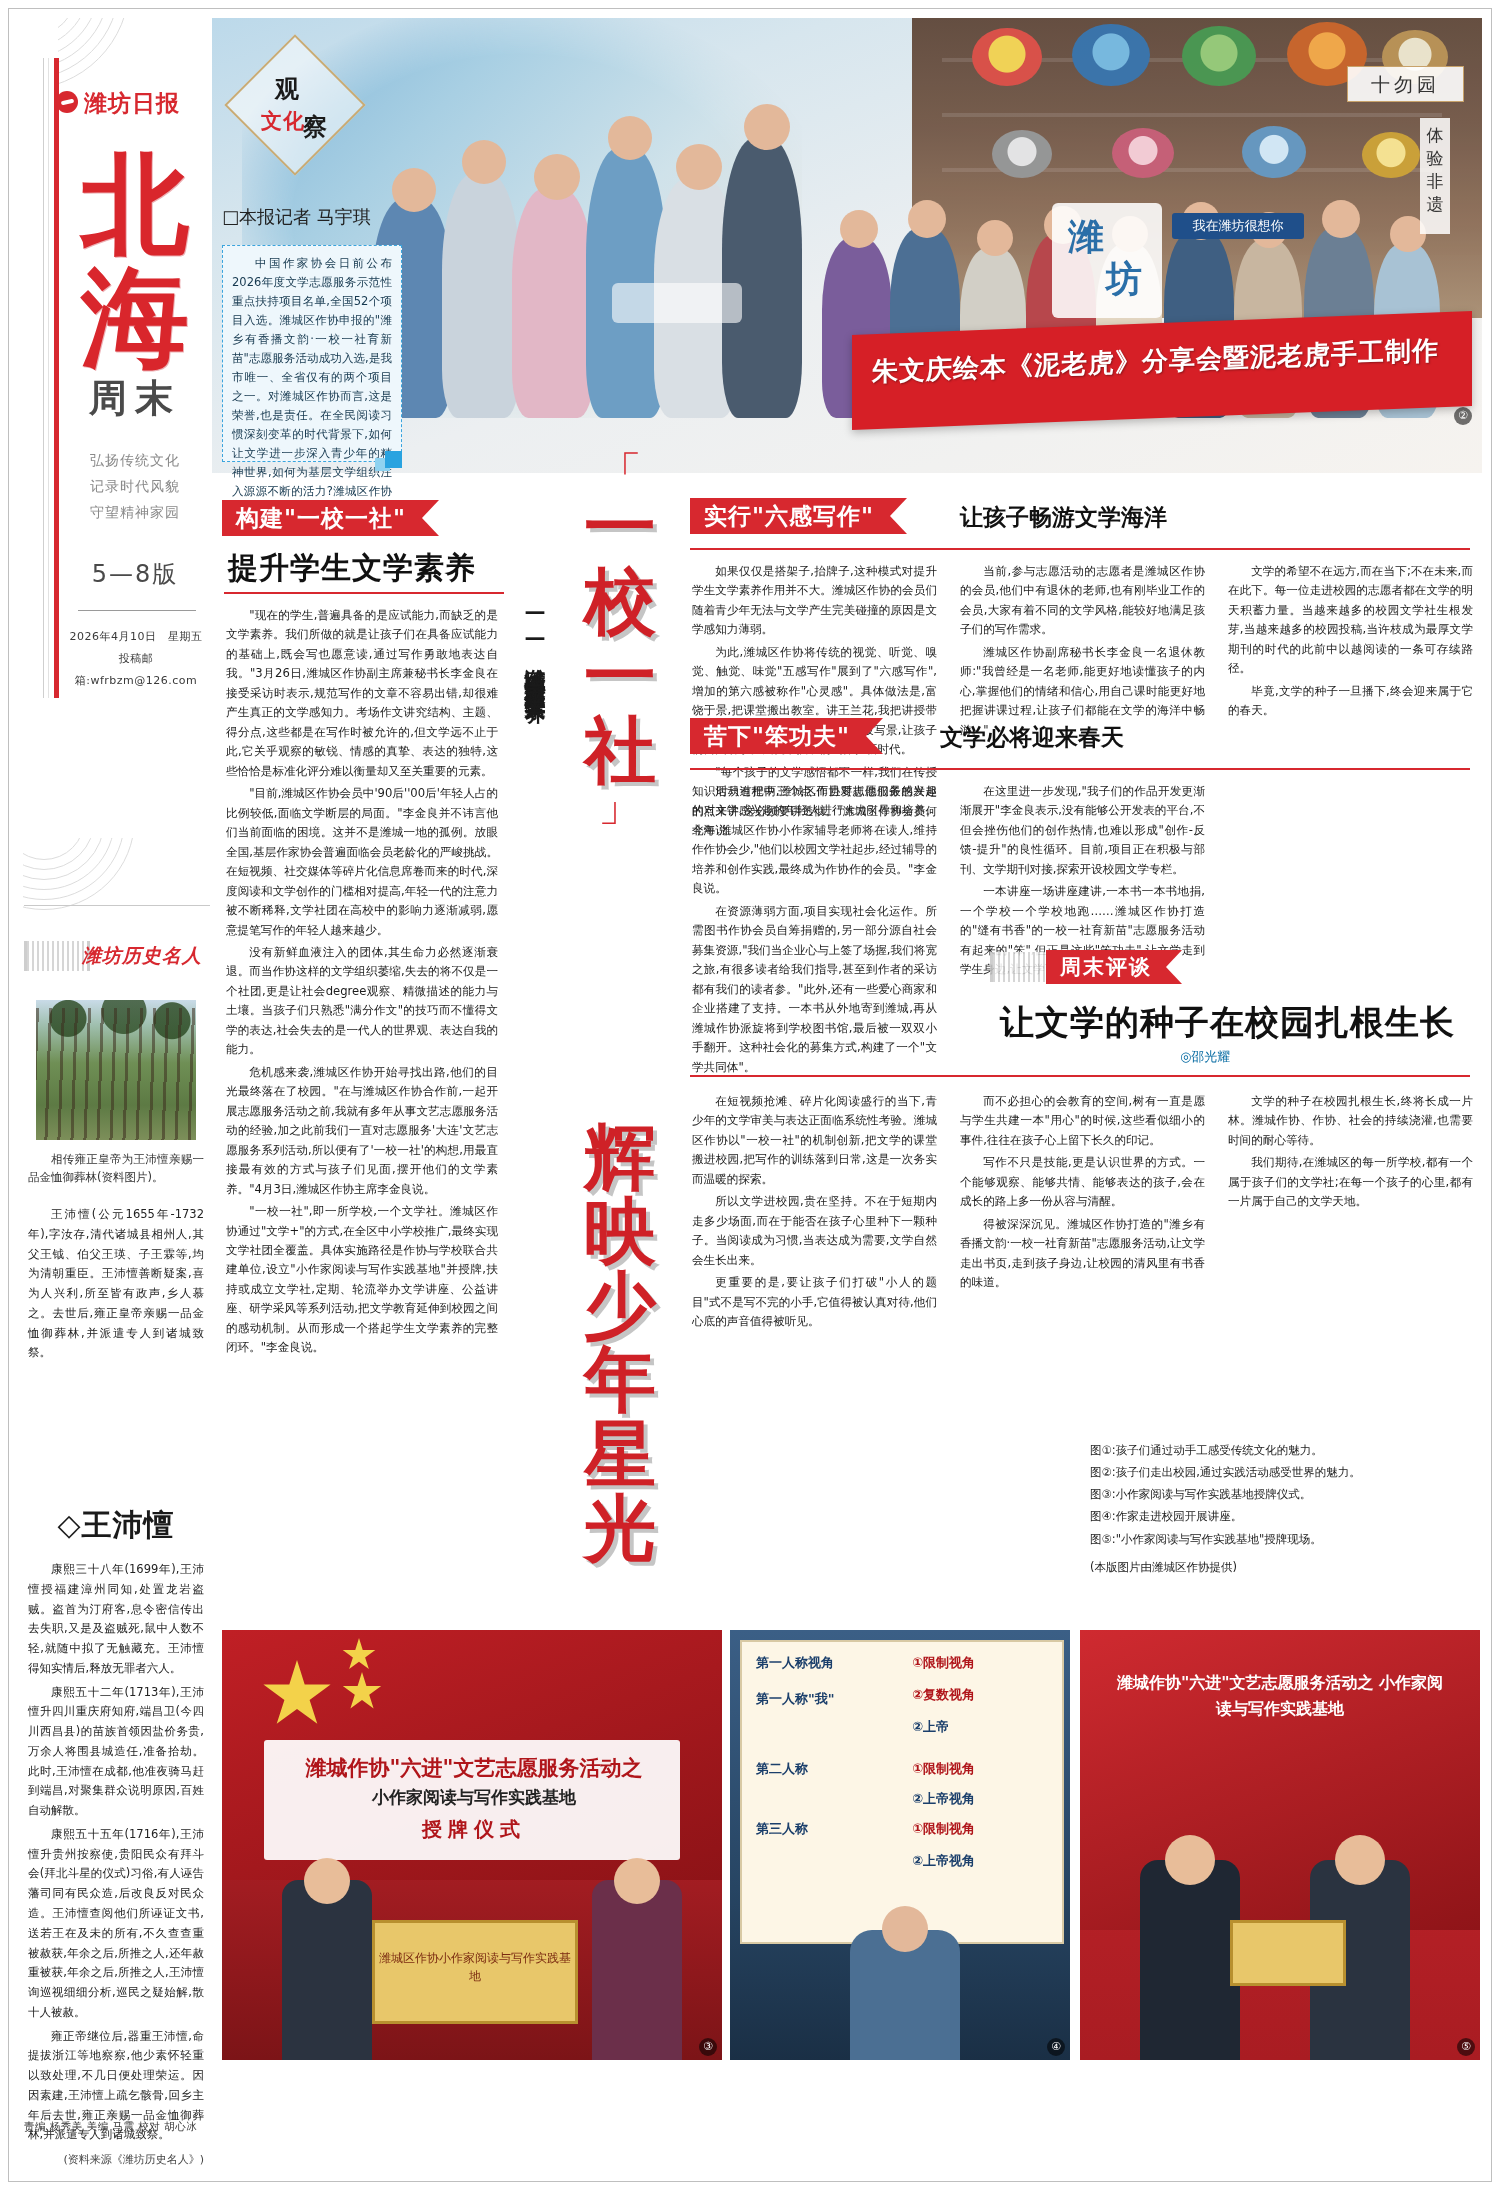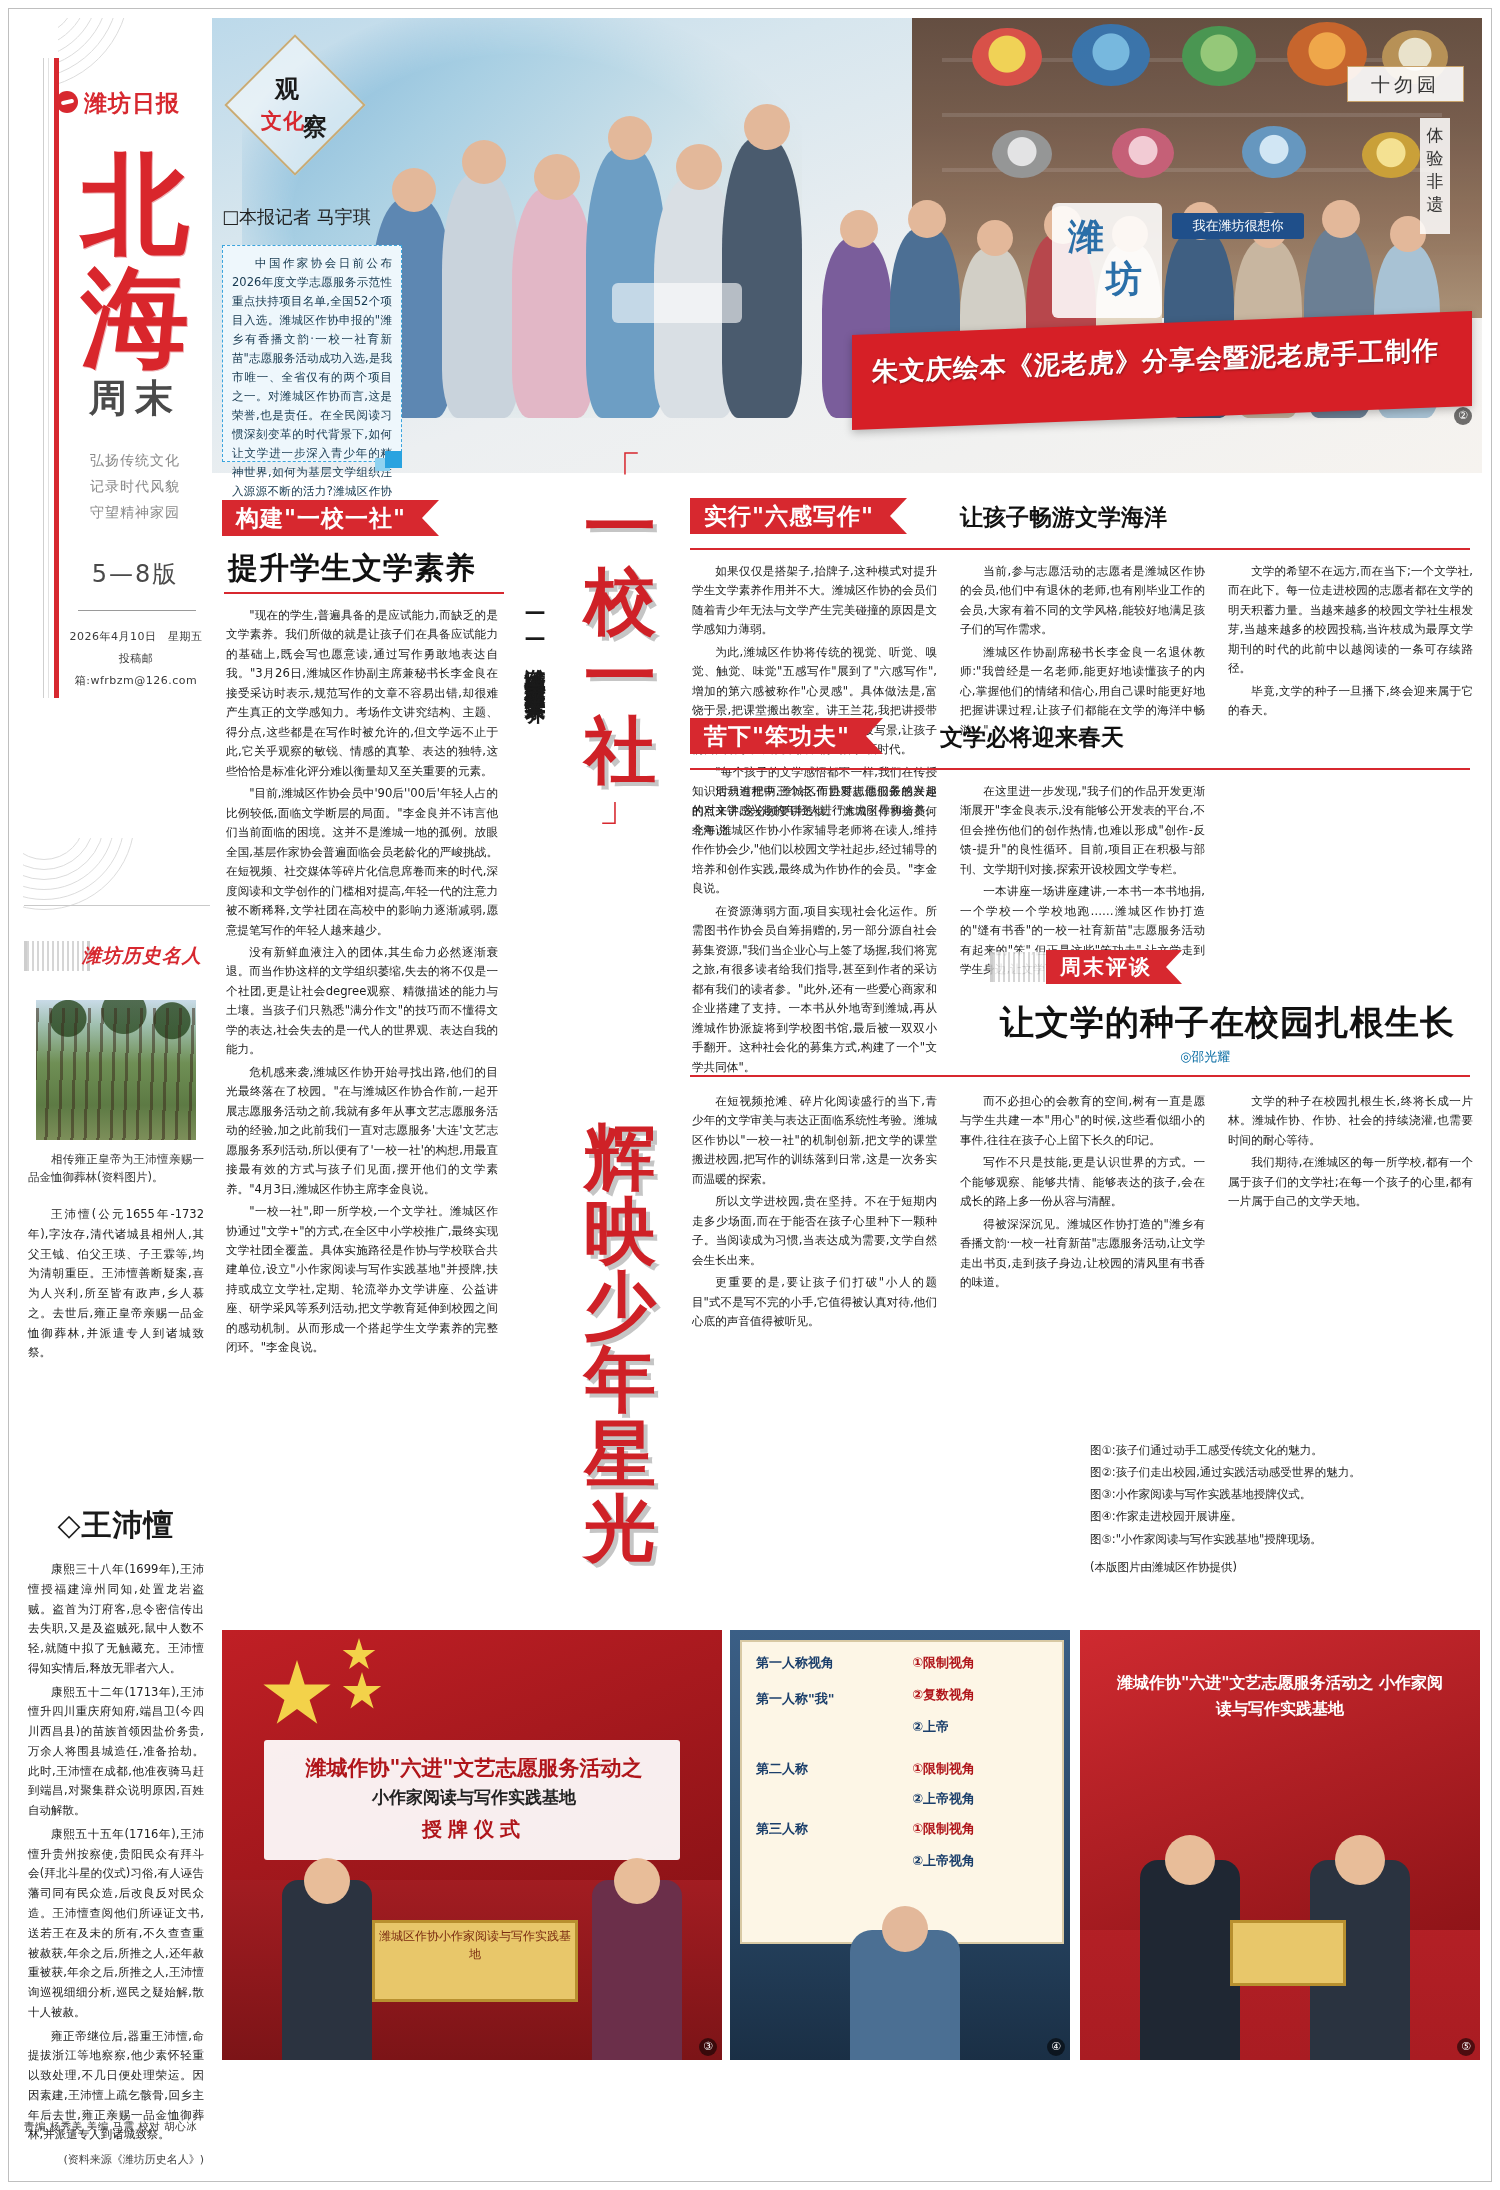--- a/index.html
+++ b/index.html
@@ -152,21 +152,21 @@
 
   #photo3{left:222px;top:1630px;width:500px;height:430px;background:linear-gradient(180deg,#9e1b1f 0%,#b32026 40%,#7c1417 100%);}
   #photo3 .flag{position:absolute;left:0;top:0;width:500px;height:250px;background:linear-gradient(160deg,#c01f25,#8e1317);}
   #photo3 .star{position:absolute;left:40px;top:30px;width:70px;height:70px;background:#f3d24a;
      clip-path:polygon(50% 0%,61% 35%,98% 35%,68% 57%,79% 91%,50% 70%,21% 91%,32% 57%,2% 35%,39% 35%);}
   #photo3 .whiteband{position:absolute;left:42px;top:110px;width:416px;height:120px;background:rgba(255,255,255,.93);border-radius:3px;}
   #photo3 .wbt1{position:absolute;left:60px;top:124px;width:384px;text-align:center;font-size:21px;font-weight:bold;color:#b0151a;font-family:"DejaVu Sans",sans-serif;}
   #photo3 .wbt2{position:absolute;left:60px;top:156px;width:384px;text-align:center;font-size:17px;font-weight:bold;color:#222;font-family:"DejaVu Sans",sans-serif;}
   #photo3 .wbt3{position:absolute;left:60px;top:186px;width:384px;text-align:center;font-size:20px;font-weight:bold;color:#b0151a;font-family:"DejaVu Sans",sans-serif;letter-spacing:6px;}
   #photo3 .plaque{position:absolute;left:150px;top:290px;width:200px;height:72px;background:#e8c76a;border:3px solid #b8902f;
-     color:#7a2a10;font-size:12px;text-align:center;line-height:1.5;padding-top:4px;font-family:"DejaVu Sans",sans-serif;}
+     color:#7a2a10;font-size:12px;text-align:center;line-height:1.5;padding-top:26px;font-family:"DejaVu Sans",sans-serif;}
   #photo3 .p1{position:absolute;left:60px;top:250px;width:90px;height:180px;background:#2b3340;border-radius:16px 16px 0 0;}
   #photo3 .p2{position:absolute;left:370px;top:250px;width:90px;height:180px;background:#6b2f4a;border-radius:16px 16px 0 0;}
   #photo3 .h1{position:absolute;left:82px;top:228px;width:46px;height:46px;border-radius:50%;background:#e8bd99;}
   #photo3 .h2{position:absolute;left:392px;top:228px;width:46px;height:46px;border-radius:50%;background:#e8bd99;}
 
   #photo4{left:730px;top:1630px;width:340px;height:430px;background:linear-gradient(180deg,#3b5f86 0%,#274563 60%,#1a2f45 100%);}
   #photo4 .screen{position:absolute;left:10px;top:10px;width:320px;height:300px;background:#fdf6e6;border:2px solid #d8c9a4;}
   #photo4 .sl{position:absolute;font-size:13px;color:#1b3f6b;font-family:"DejaVu Sans",sans-serif;font-weight:bold;}
   #photo4 .person{position:absolute;left:120px;top:300px;width:110px;height:130px;background:#4b6f93;border-radius:22px 22px 0 0;}
   #photo4 .phead{left:152px;top:276px;width:46px;height:46px;}
@@ -394,21 +394,21 @@
   <div class="redrule" style="left:690px;top:768px;width:780px;"></div>
   <div class="bodycol" style="left:692px;top:782px;width:245px;">
     <p>活动过程中,潍城区作协对志愿服务的发起的对文学感兴趣的年轻人进行大力引导和培养。今年,潍城区作协小作家辅导老师将在读人,维持作作协会少,"他们以校园文学社起步,经过辅导的培养和创作实践,最终成为作协作的会员。"李金良说。</p>
     <p>在资源薄弱方面,项目实现社会化运作。所需图书作协会员自筹捐赠的,另一部分源自社会募集资源,"我们当企业心与上签了场握,我们将宽之旅,有很多读者给我们指导,甚至到作者的采访都有我们的读者参。"此外,还有一些爱心商家和企业搭建了支持。一本书从外地寄到潍城,再从潍城作协派旋将到学校图书馆,最后被一双双小手翻开。这种社会化的募集方式,构建了一个"文学共同体"。</p>
   </div>
   <div class="bodycol" style="left:960px;top:782px;width:245px;">
     <p>在这里进一步发现,"我子们的作品开发更渐渐展开"李金良表示,没有能够公开发表的平台,不但会挫伤他们的创作热情,也难以形成"创作-反馈-提升"的良性循环。目前,项目正在积极与部刊、文学期刊对接,探索开设校园文学专栏。</p>
     <p>一本讲座一场讲座建讲,一本书一本书地捐,一个学校一个学校地跑……潍城区作协打造的"缝有书香"的一校一社育新苗"志愿服务活动有起来的"笨",但正是这些"笨功夫",让文学走到学生身边,让文学可能被,可被知,可参与。</p>
   </div>
   <div class="bodycol" style="left:1228px;top:562px;width:245px;">
-    <p>文学的希望不在远方,而在当下;一个文学社,而在此下。每一位走进校园的志愿者都在文学的明天积蓄力量。当越来越多的校园文学社生根发芽,当越来越多的校园投稿,当许枝成为最厚文学期刊的时代的此前中以越阅读的一条可存续路径。</p>
+    <p>文学的希望不在远方,而在当下;不在未来,而在此下。每一位走进校园的志愿者都在文学的明天积蓄力量。当越来越多的校园文学社生根发芽,当越来越多的校园投稿,当许枝成为最厚文学期刊的时代的此前中以越阅读的一条可存续路径。</p>
     <p>毕竟,文学的种子一旦播下,终会迎来属于它的春天。</p>
   </div>
 
   <div id="wkbadge">
     <div class="scroll"></div>
     <div class="rib">周末评谈</div>
   </div>
   <div class="secttl" style="left:1000px;top:1000px;font-size:34px;">让文学的种子在校园扎根生长</div>
   <div class="abs" style="left:1180px;top:1048px;font-size:13px;color:#0369a1;font-family:'DejaVu Sans',sans-serif;">◎邵光耀</div>
   <div class="redrule" style="left:690px;top:1075px;width:780px;"></div>

